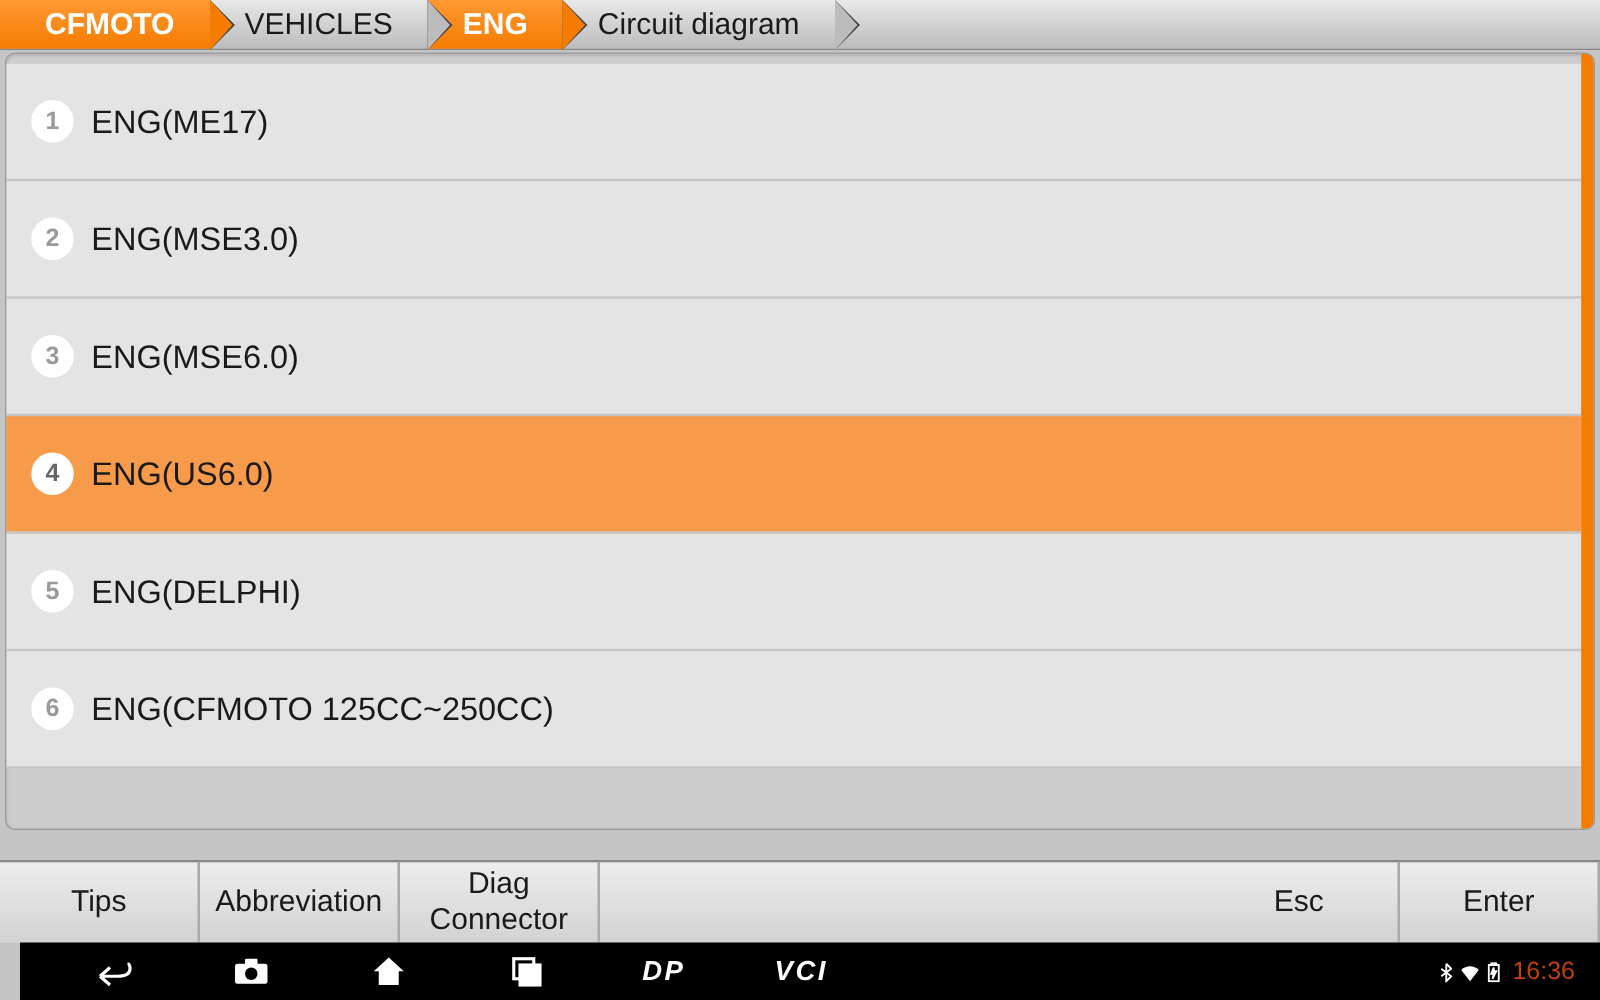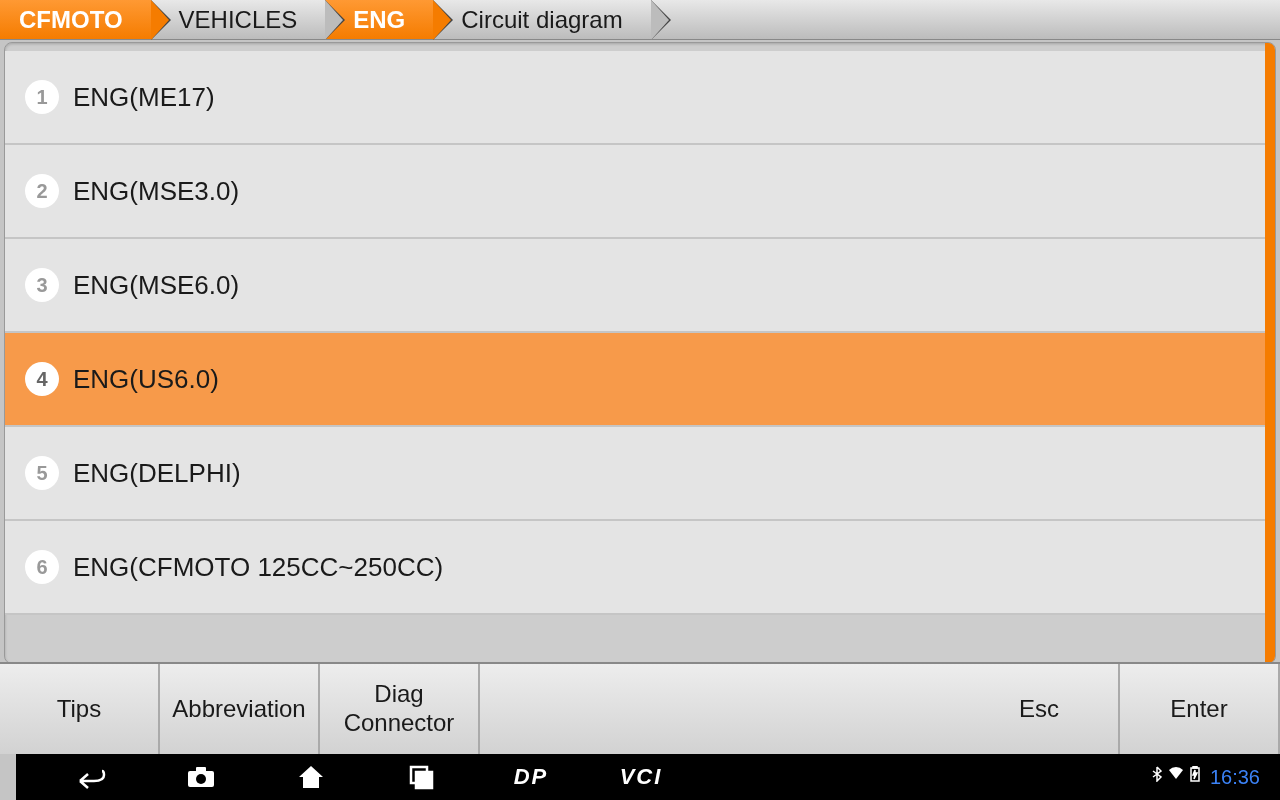--- a/index.html
+++ b/index.html
@@ -53,21 +53,21 @@
       position: absolute;
       right: -20px;
       top: 0;
       width: 0;
       height: 0;
       border-top: 20px solid transparent;
       border-bottom: 20px solid transparent;
       border-left: 20px solid #444;
       z-index: 1;
     }
-    .crumb:first-child { padding-left: 19px; align-items: center; }
+    .crumb:first-child { padding-left: 36px; align-items: center; }
     .crumb:last-child::after, .crumb:last-child::before { display: block; }
     
     
     .content-wrap {
       position: absolute;
       top: 42px;
       left: 4px;
       right: 4px;
       bottom: 136px;
       background: #cdcdcd;
@@ -115,21 +115,21 @@
       background: #f57c00;
       height: 100%;
     }
     
     
     .button-bar {
       position: absolute;
       bottom: 46px;
       left: 0;
       right: 0;
-      height: 92px;
+      height: 66px;
       display: flex;
       background: #dcdcdc;
       border-top: 2px solid #888;
     }
     .btn {
       width: 160px;
       display: flex;
       align-items: center;
       justify-content: center;
       text-align: center;
@@ -173,23 +173,23 @@
       color: #fff;
       font-size: 22px;
       font-weight: bold;
       font-style: italic;
       letter-spacing: 2px;
       cursor: pointer;
     }
     .nav-spacer { flex: 1; }
     .status {
       display: flex;
-      align-items: flex-start;
+      align-items: flex-end;
       gap: 6px;
-      color: #3b82f6;
+      color: #c2410c;
       font-size: 18px;
     }
     .status-time { font-size: 20px; margin-left: 4px; }
     .status-ico { font-size: 14px; }
   </style>
 </head>
 <body>
 
 <div class="breadcrumb">
   <div class="crumb active">

